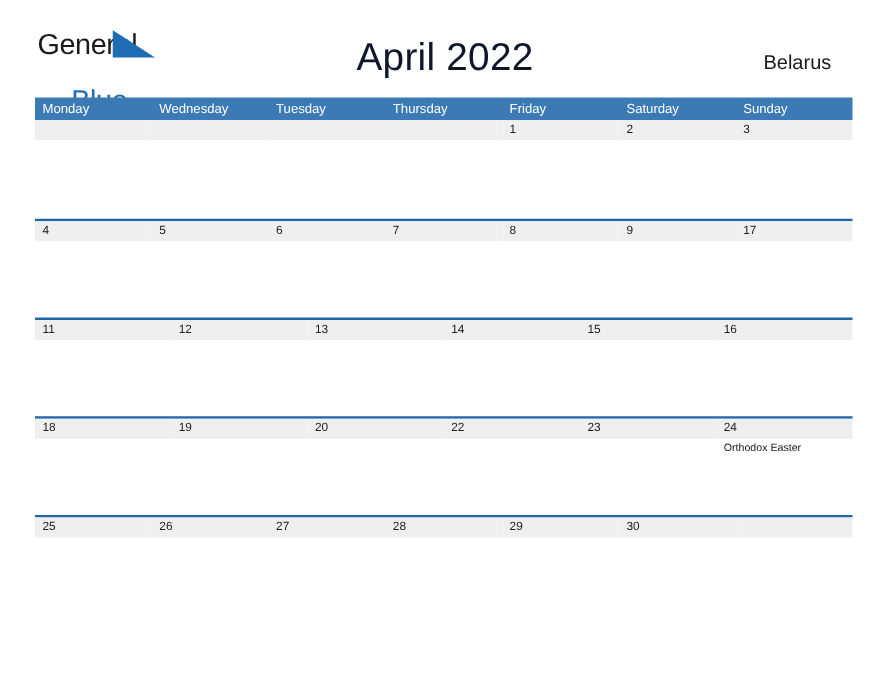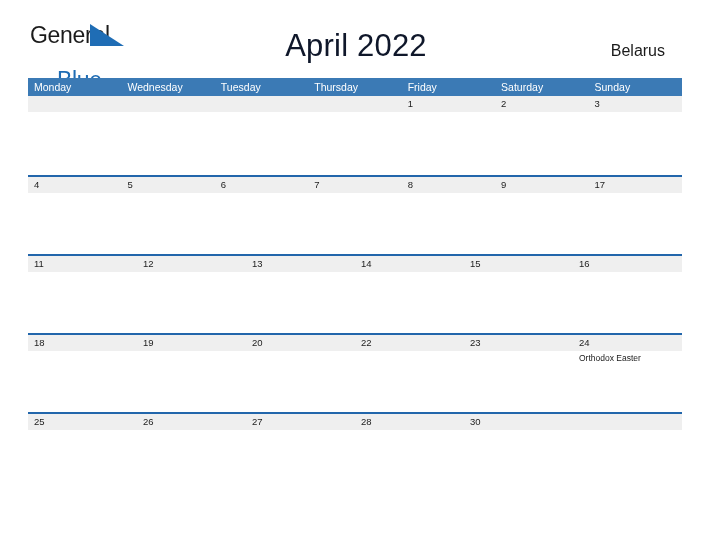--- a/index.html
+++ b/index.html
@@ -271,20 +271,23 @@
         <div class="day">
           <div class="day-band">26</div>
         </div>
         <div class="day">
           <div class="day-band">27</div>
         </div>
         <div class="day">
           <div class="day-band">28</div>
         </div>
         <div class="day">
+          <div class="day-band">29</div>
+        </div>
+        <div class="day">
           <div class="day-band">30</div>
         </div>
         <div class="day">
           <div class="day-band"></div>
         </div>
       </div>
     </div>
 </div>
 
 </body></html>

